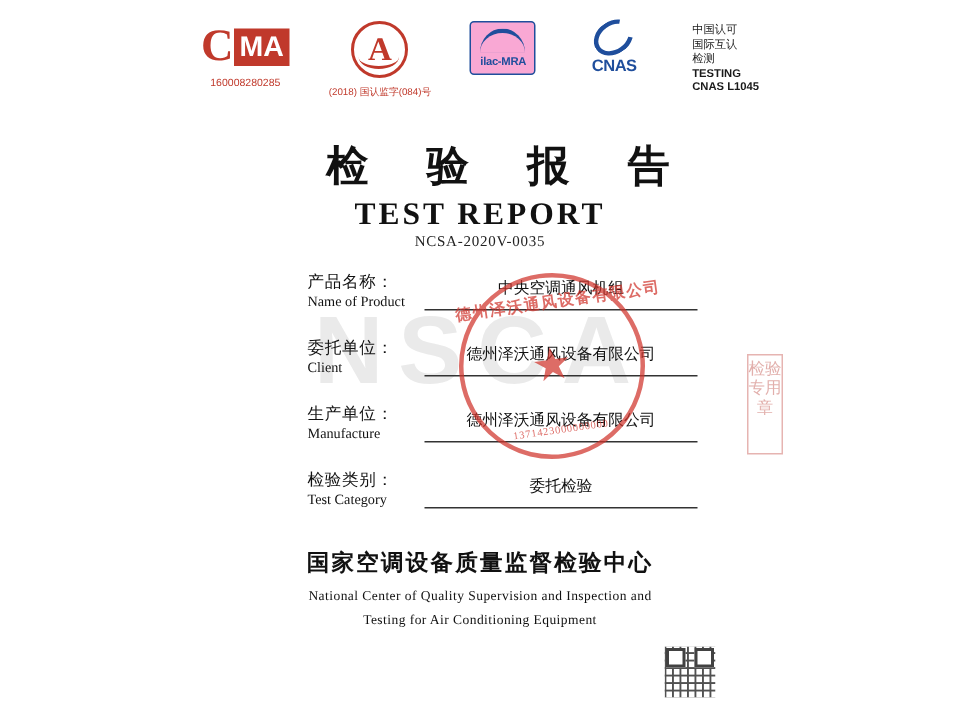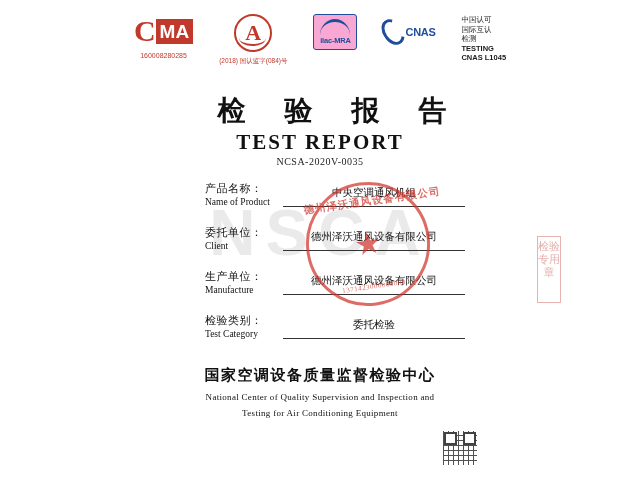--- a/index.html
+++ b/index.html
@@ -136,20 +136,21 @@
   }
 
   
   .cnas-logo {
     width: 52px;
     height: 36px;
     display: flex;
     align-items: center;
     justify-content: flex-end;
     gap: 2px;
+    flex-direction: column;
   }
   .cnas-swirl {
     width: 22px;
     height: 22px;
     border: 3px solid #1f4e9c;
     border-radius: 50%;
     border-right-color: transparent;
     transform: rotate(-35deg);
   }
   .cnas-text {
@@ -360,21 +361,20 @@
     width: 22px;
     height: 62px;
     border: 1px solid #e2a8a4;
     color: #dda29e;
     font-family: "Liberation Serif", serif;
     font-size: 11px;
     line-height: 13px;
     text-align: center;
     padding-top: 3px;
     opacity: 0.85;
-    margin-left: 39px;
   }
 
   
   .qr {
     position: absolute;
     left: 442px;
     top: 430px;
     width: 34px;
     height: 34px;
     background:

